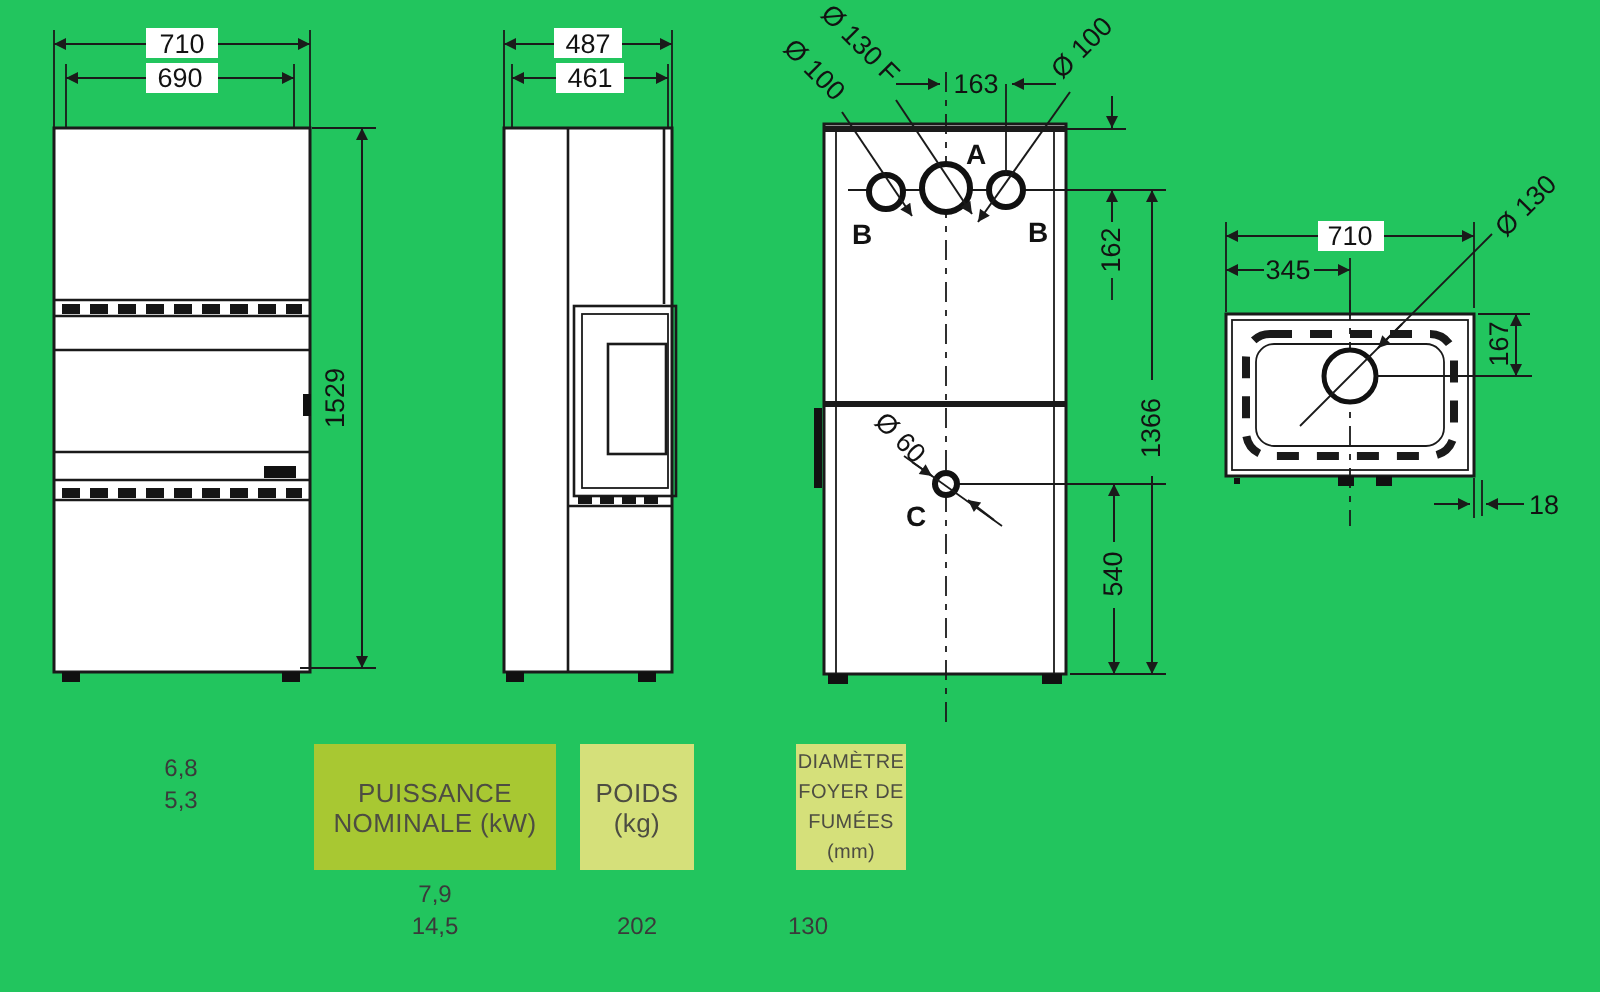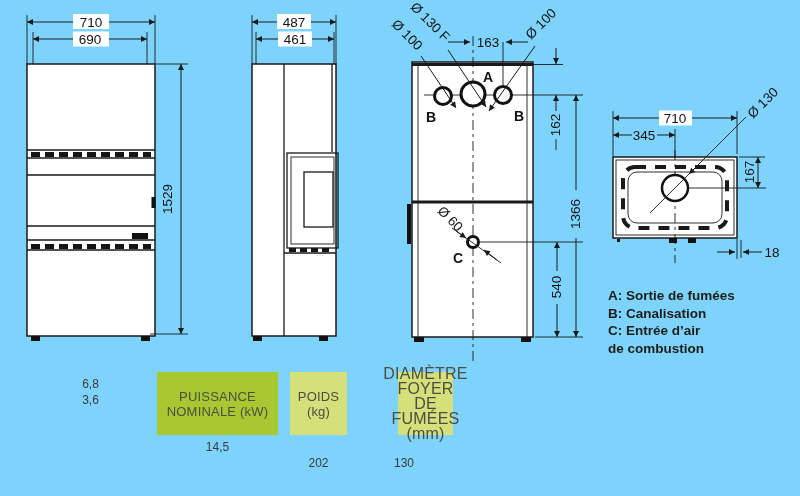--- a/index.html
+++ b/index.html
@@ -1,16 +1,16 @@
 <!DOCTYPE html>
 <html><head>
 <meta charset="utf-8">
 <style>
   html,body{margin:0;padding:0;background:#ffffff;}
-  #stage{position:relative;width:800px;height:496px;background:#7dd3fc;overflow:hidden;
+  #stage{position:relative;width:800px;height:496px;background:#22c55e;overflow:hidden;
          font-family:"Liberation Sans",sans-serif;}
   
   svg{position:absolute;left:0;top:0;}
   .ln{stroke:#1a1a1a;stroke-width:1.3;fill:none;}
   .thin{stroke:#1a1a1a;stroke-width:0.9;fill:none;}
   .thick{stroke:#1a1a1a;stroke-width:3;fill:none;}
   .dim{stroke:#1a1a1a;stroke-width:1;fill:none;}
   .cl{stroke:#1a1a1a;stroke-width:0.9;fill:none;stroke-dasharray:10 4 3 4;}
   .hatch{stroke:#151515;stroke-width:5;fill:none;stroke-dasharray:9 5;}
   .hatch2{stroke:#151515;stroke-width:4;fill:none;stroke-dasharray:7 4;}
@@ -21,21 +21,21 @@
   .dimtxt{font:13.5px "Liberation Sans",sans-serif;fill:#121212;}
   .mktxt{font:bold 14px "Liberation Sans",sans-serif;fill:#121212;}
   
   .legend{position:absolute;left:608px;top:287px;width:170px;
           font:bold 13.5px "Liberation Sans",sans-serif;color:#1c1c1a;line-height:17.5px;}
   
   .tcol{position:absolute;}
   .thead{display:flex;flex-direction:column;align-items:center;justify-content:center;
          height:63px;text-align:center;font-size:13px;line-height:15px;color:#4d4d42;
          letter-spacing:.2px;}
-  .thead.small{font-size:16px;margin-left:43px;}
+  .thead.small{font-size:10px;margin-left:43px;}
   .thead.light{background:#d5e07a;}
   .thead.dark{background:#a8c832;}
   .tvals{text-align:center;font-size:12px;line-height:16px;color:#3a3a3a;margin-top:4px;}
   .tvals.single{margin-top:20px;}
 </style>
 </head>
 <body>
 
 <div id="stage">
 
@@ -187,40 +187,35 @@
     <line class="thin" x1="741" y1="240" x2="741" y2="258"></line>
     <line class="dim" x1="717" y1="252" x2="735" y2="252" marker-end="url(#arr)"></line>
     <line class="dim" x1="762" y1="252" x2="743" y2="252" marker-end="url(#arr)"></line>
     <text class="dimtxt" x="772" y="257" text-anchor="middle">18</text>
     <rect class="fillb" x="669" y="238" width="8" height="5"></rect>
     <rect class="fillb" x="688" y="238" width="8" height="5"></rect>
     <rect class="fillb" x="617" y="239" width="3" height="3"></rect>
   </g>
 </svg>
 
-  <div class="legend">
-    <div>A: Sortie de fumées</div>
-    <div>B: Canalisation</div>
-    <div>C: Entrée d’air</div>
-    <div>de combustion</div>
-  </div>
 
   <div>
     <div class="tcol" style="left:33px;top:372px;width:115px;">
       <div class="tvals">
         <div>6,8</div>
-        <div>3,6</div>
+        <div>5,3</div>
       </div>
     </div>
     <div class="tcol" style="left:157px;top:372px;width:121px;">
       <div class="thead dark">
         <div>PUISSANCE</div>
         <div>NOMINALE (kW)</div>
       </div>
       <div class="tvals">
+        <div>7,9</div>
         <div>14,5</div>
       </div>
     </div>
     <div class="tcol" style="left:290px;top:372px;width:57px;">
       <div class="thead light">
         <div>POIDS</div>
         <div>(kg)</div>
       </div>
       <div class="tvals single">
         <div>202</div>

